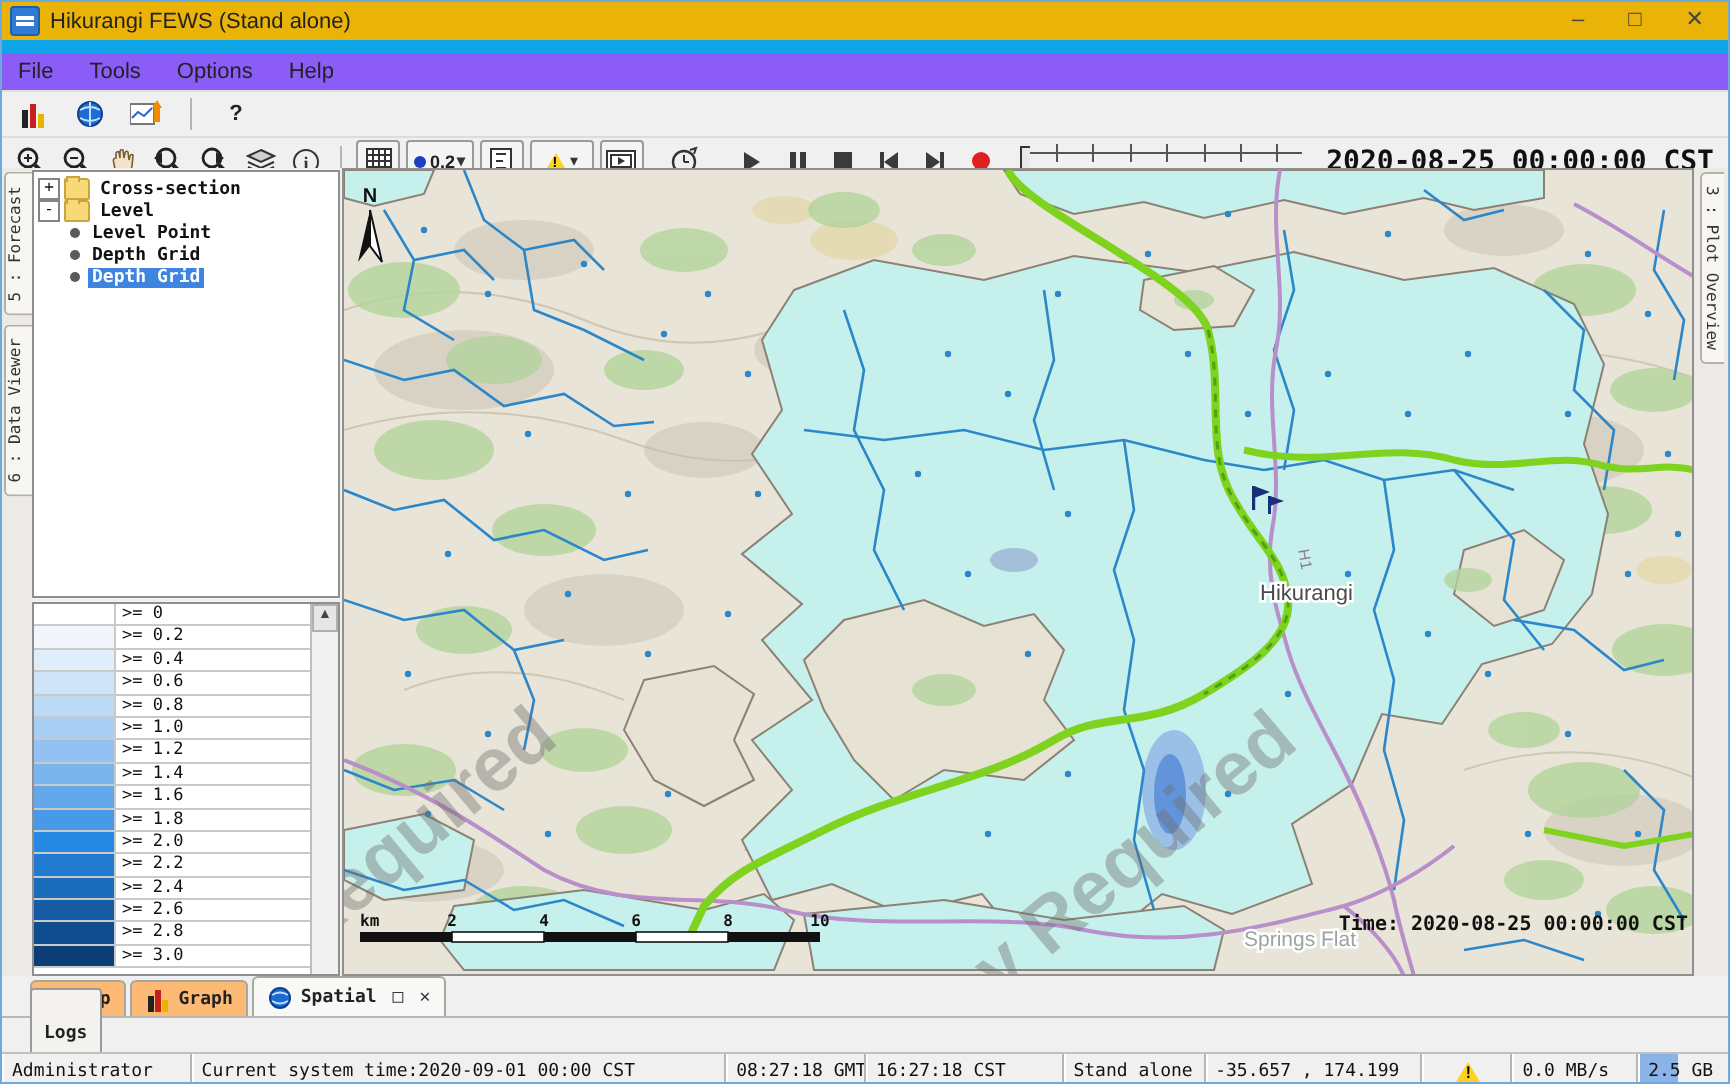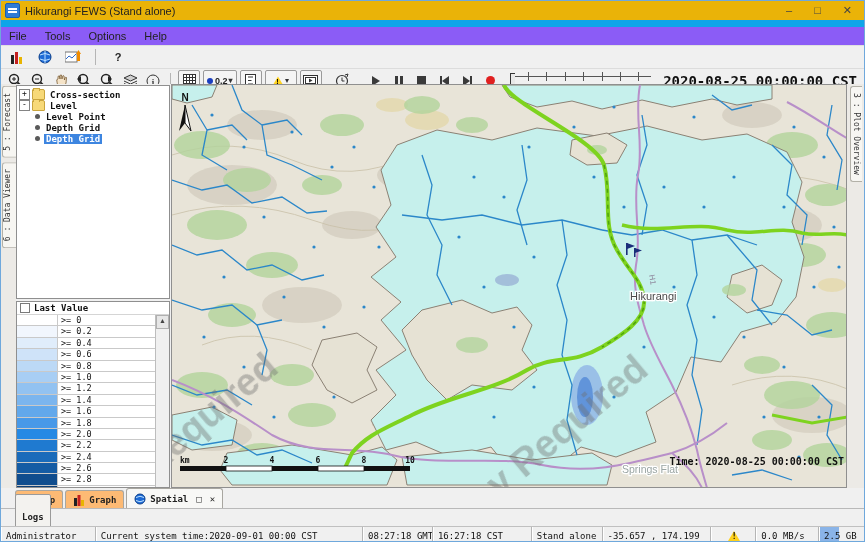--- a/index.html
+++ b/index.html
@@ -291,24 +291,20 @@
           <span class="leafdot"></span>
           <span class="tree-label">Depth Grid</span>
         </div>
         <div class="tree-row" style="padding-left:14px;">
           <span class="leafdot"></span>
           <span class="tree-label sel">Depth Grid</span>
         </div>
       </div>
 
       <div class="legend-box">
-        <div class="legend-head">
-          <span class="cbx"></span>
-          <span>Last Value</span>
-        </div>
         <div class="legend-body">
           <div class="legend-rows" id="legend-rows">
               <div class="legend-row">
                 <span class="swatch" style="background: rgb(255, 255, 255);"></span>
                 <span class="legend-label">&gt;= 0</span>
               </div>
               <div class="legend-row">
                 <span class="swatch" style="background: rgb(241, 246, 253);"></span>
                 <span class="legend-label">&gt;= 0.2</span>
               </div>

